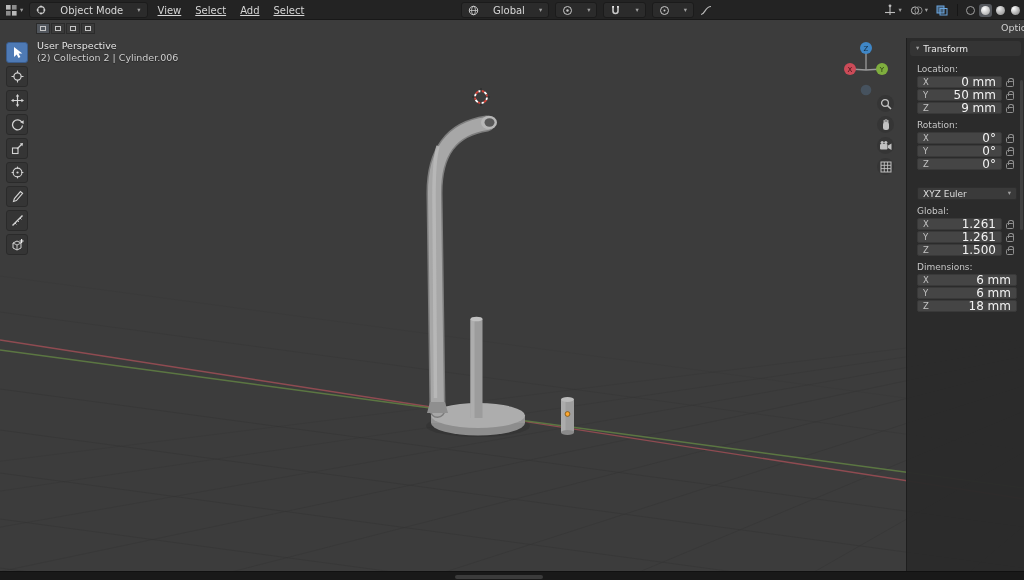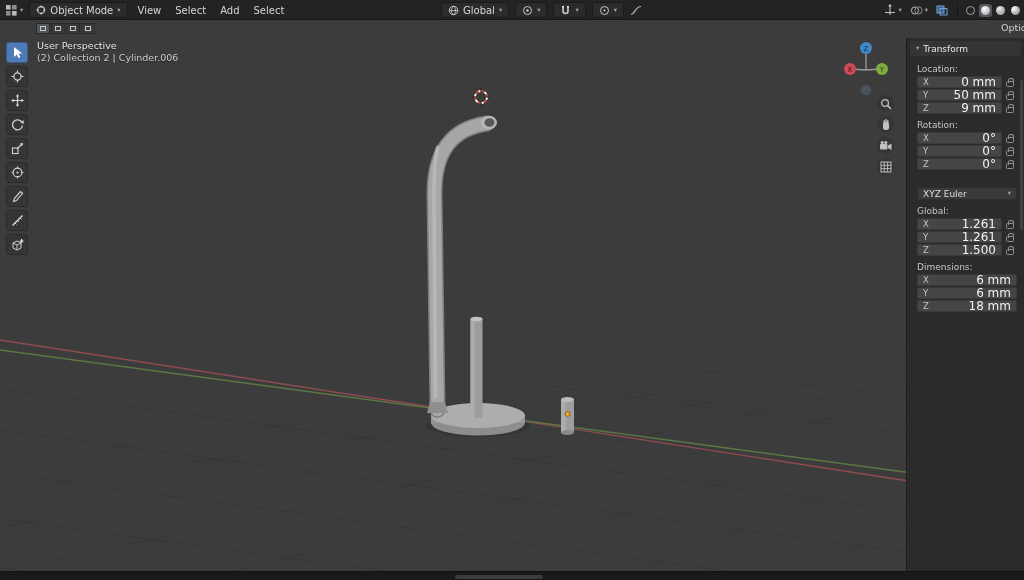--- a/index.html
+++ b/index.html
@@ -2,24 +2,24 @@
 <html><head>
 <meta charset="utf-8">
 <style>
   * { margin:0; padding:0; box-sizing:border-box; }
   html,body { width:1024px; height:580px; background:#181818; font-family:"DejaVu Sans", sans-serif; overflow:hidden; }
   .app { position:relative; width:1024px; height:580px; overflow:hidden; background:#3c3c3c; }
 
   
   .topbar { position:absolute; top:0; left:0; right:0; height:20px; background:#232323; border-bottom:1px solid #181818; z-index:30; font-size:10px; color:#d6d6d6; }
   .tb-left { position:absolute; left:2px; top:0; height:20px; display:flex; align-items:center; }
-  .tb-center { position:absolute; left:438px; top:0; height:20px; display:flex; align-items:center; }
+  .tb-center { position:absolute; left:458px; top:0; height:20px; display:flex; align-items:center; }
   .tb-right { position:absolute; right:0; top:0; height:20px; display:flex; align-items:center; gap:2px; padding-right:2px; }
-  .menu-item { padding:8px 7px; height:100%; display:flex; align-items:center; color:#d5d5d5; cursor:default; }
-  .dd { display:flex; align-items:center; gap:4px; background:#2b2b2b; border:1px solid #1b1b1b; border-radius:3px; height:16px; padding:0 6px; margin:0 3px; }
+  .menu-item { padding:8px 7px; height:100%; display:flex; align-items:center; color:#d5d5d5; cursor:default;text-decoration:underline; }
+  .dd { display:flex; align-items:center; gap:14px; background:#2b2b2b; border:1px solid #1b1b1b; border-radius:3px; height:16px; padding:0 6px; margin:0 3px; }
   .hbtn { display:flex; align-items:center; gap:2px; padding:0 3px; height:16px; }
   .chev { font-size:6.5px; color:#9f9f9f; line-height:1; }
   .hsep { width:1px; height:12px; background:#161616; margin:0 4px; }
   .sph { display:block; width:9px; height:9px; border-radius:50%; }
   .sph.wire { border:1px solid #a0a0a0; background:transparent; }
   .sph.solid { background:radial-gradient(circle at 35% 30%, #ffffff, #9a9a9a); }
   .sph.mat  { background:radial-gradient(circle at 35% 30%, #ececec, #838383); }
   .sph.rend { background:radial-gradient(circle at 30% 28%, #ffffff, #767676); }
   .sph-btn { padding:2px; border-radius:3px; display:flex; }
   .sph-btn.active { background:#55585d; }

